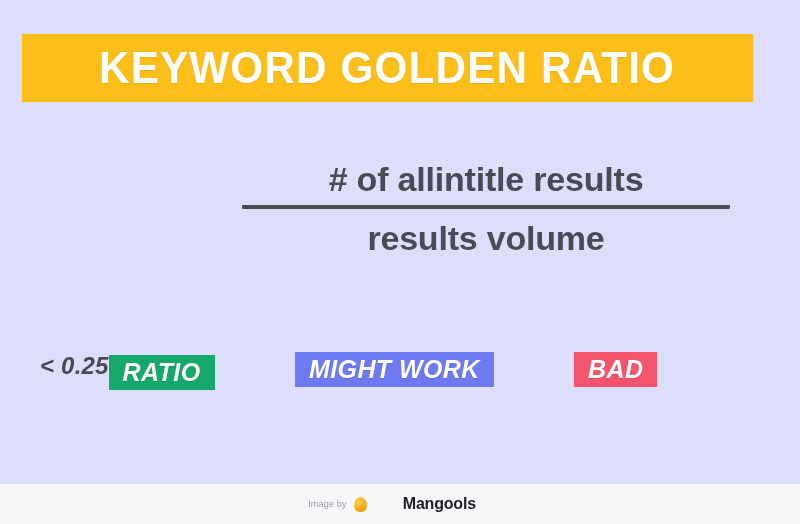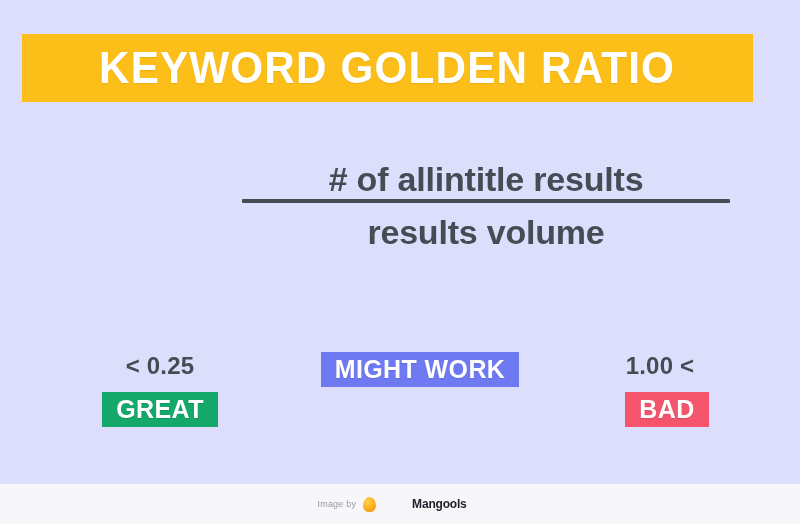--- a/index.html
+++ b/index.html
@@ -77,20 +77,21 @@
     width: 516px;
     text-align: center;
   }
   .numerator {
     font-weight: bold;
     font-size: 34px;
     color: #474c54;
     line-height: 1.15;
     letter-spacing: -0.2px;
     white-space: nowrap;
+    padding-bottom: 6px;
   }
   .fraction-bar {
     height: 4px;
     background: #474c54;
     width: 488px;
     margin: 0 auto;
     border-radius: 1px;
   }
   .denominator {
     font-weight: bold;
@@ -108,22 +109,23 @@
     top: 352px;
     width: 720px;
     display: flex;
     align-items: flex-start;
     justify-content: space-between;
   }
   .range-col {
     flex: 0 0 auto;
     text-align: center;
     display: flex;
-    flex-direction: column;
-    align-items: center;
+    flex-direction: row;
+    align-items: center;
+    font-style: italic;
   }
   .range-col.col-great { width: 240px; }
   .range-col.col-might { width: 250px; }
   .range-col.col-bad   { width: 200px; }
   .range-value {
     font-weight: bold;
     font-size: 24px;
     color: #474c54;
     letter-spacing: 0.2px;
     white-space: nowrap;
@@ -170,21 +172,21 @@
   }
   .mango-logo {
     width: 13px;
     height: 15px;
     border-radius: 50% 50% 48% 48% / 58% 58% 42% 42%;
     background: radial-gradient(circle at 35% 30%, #ffd34d 0%, #fbad1a 55%, #f08a12 100%);
     flex: 0 0 auto;
   }
   .brand-name {
     font-weight: bold;
-    font-size: 12px;
+    font-size: 16px;
     color: #1e1e28;
     letter-spacing: -0.2px;
     margin-left: 29px;
   }
 </style>
 </head>
 <body>
 
 <div id="infographic">
 
@@ -200,29 +202,28 @@
         <div class="numerator"># of allintitle results</div>
         <div class="fraction-bar"></div>
         <div class="denominator">results volume</div>
       </div>
     </div>
 
     <div class="ranges">
 
       <div class="range-col col-great">
         <div class="range-value">&lt; 0.25</div>
-        <div class="range-badge badge-great">GREAT</div>
+        <div class="range-badge badge-great">RATIO</div>
       </div>
 
       <div class="range-col col-might">
         <div class="range-badge badge-might">MIGHT WORK</div>
       </div>
 
       <div class="range-col col-bad">
-        <div class="range-value">1.00 &lt;</div>
         <div class="range-badge badge-bad">BAD</div>
       </div>
 
     </div>
   </div>
 
   <div class="footer">
     <div class="footer-credit">
       <span class="credit-prefix">Image by</span>
       <span class="mango-logo"></span>

